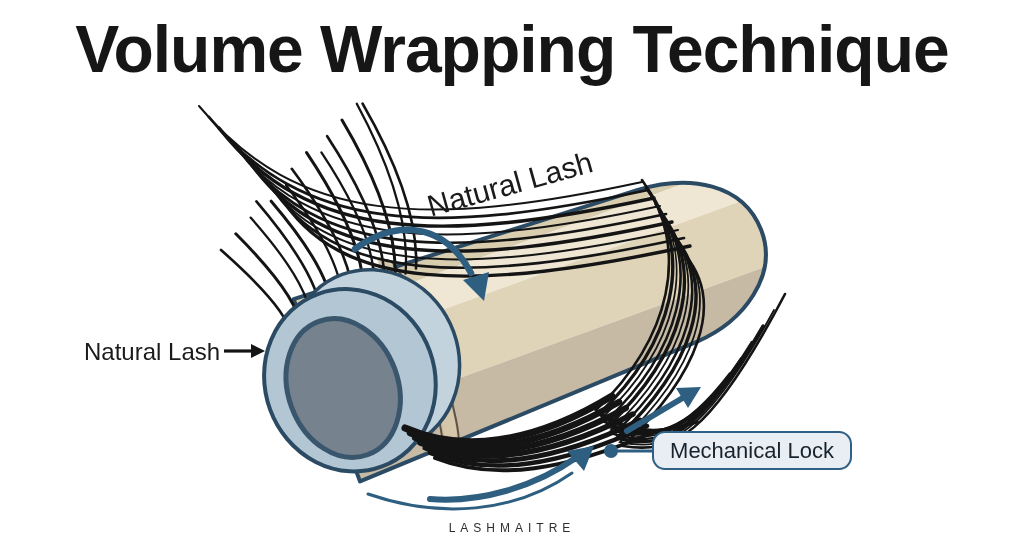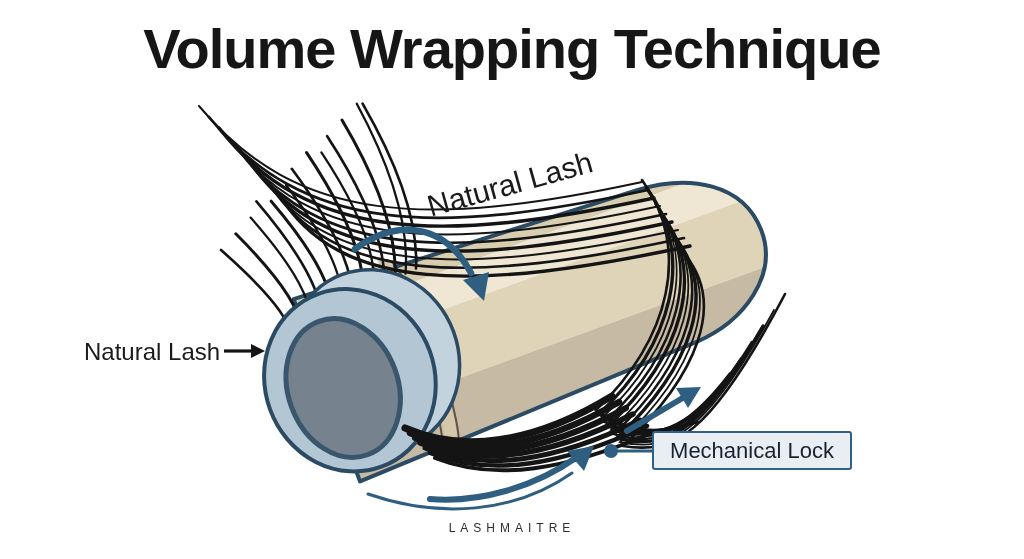--- a/index.html
+++ b/index.html
@@ -1,25 +1,25 @@
 <!DOCTYPE html>
 <html><head>
 <meta charset="utf-8">
 <style>
   html,body{margin:0;padding:0;background:#ffffff;}
   .stage{position:relative;width:1024px;height:559px;background:#ffffff;overflow:hidden;
          font-family:"Liberation Sans",sans-serif;}
   svg.diagram{position:absolute;left:0;top:0;}
   .title{position:absolute;left:0;right:0;top:20px;text-align:center;
-         font-size:56px;line-height:58px;font-weight:700;letter-spacing:-1px;color:#161616;}
+         font-size:66px;line-height:58px;font-weight:700;letter-spacing:-1px;color:#161616;}
   .lbl{position:absolute;color:#1b1b1b;white-space:nowrap;}
   .lbl-top{left:429px;top:190px;font-size:30px;transform:rotate(-15.5deg);transform-origin:0 60%;}
   .lbl-left{left:84px;top:338px;font-size:24px;}
   .badge{position:absolute;left:652px;top:431px;width:200px;height:39px;box-sizing:border-box;
-         background:#e9eef4;border:2.5px solid #2f6186;border-radius:3px;
+         background:#e9eef4;border:2.5px solid #2f6186;border-radius:13px;
          display:flex;align-items:center;justify-content:center;
          font-size:22px;color:#17222c;}
   .brand{position:absolute;left:0;right:0;top:521px;text-align:center;
          font-size:12px;font-weight:400;letter-spacing:5px;color:#2e2e2e;}
 </style>
 </head>
 <body>
 
 <div class="stage">
 

